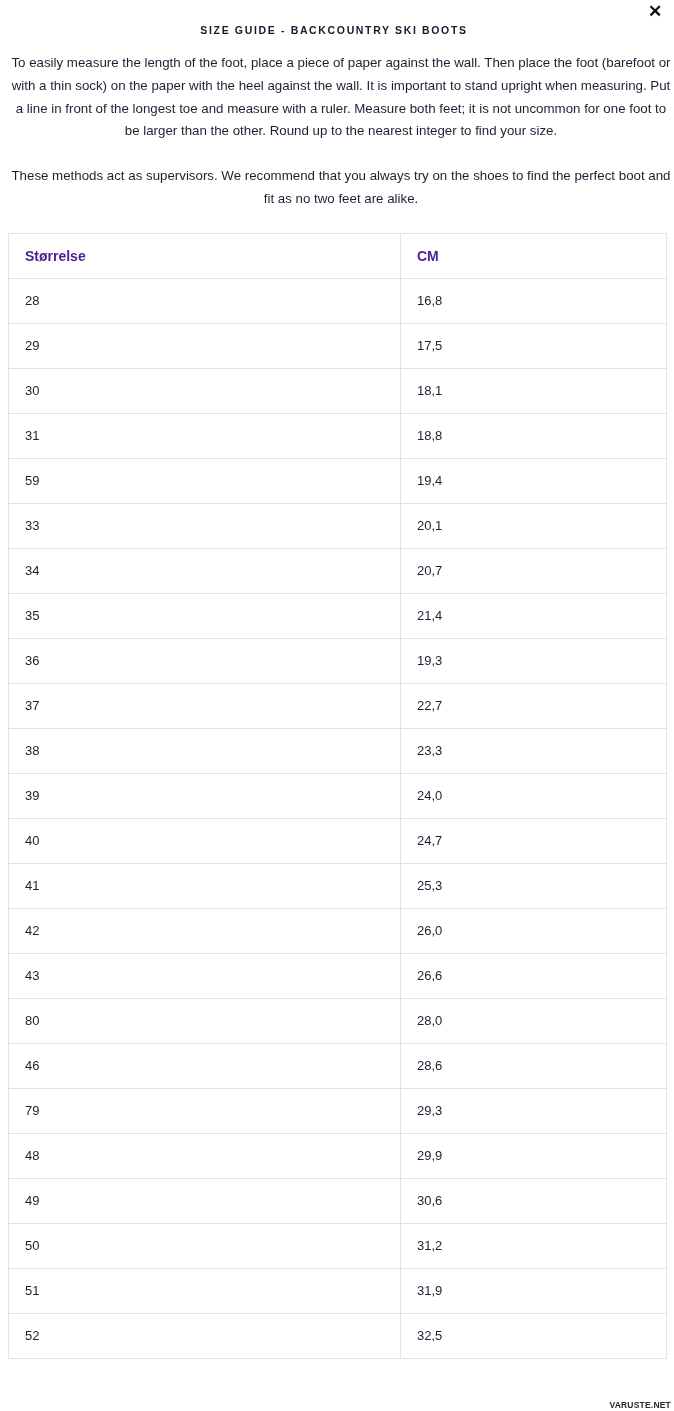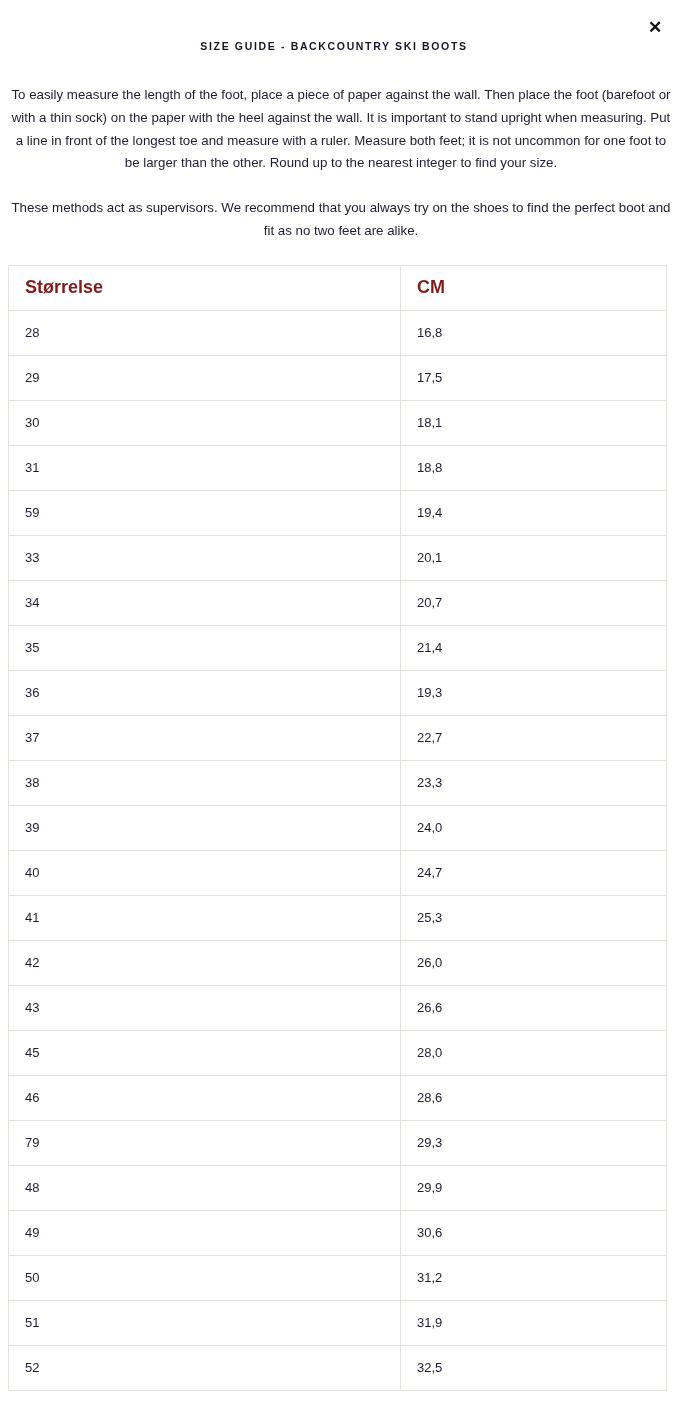--- a/index.html
+++ b/index.html
@@ -36,21 +36,21 @@
     background: transparent;
     border: none;
     padding: 0;
     color: #111118;
     font-size: 17px;
     font-weight: bold;
     line-height: 1;
   }
 
   .guide-title {
-    margin: 16px;
+    margin: 0;
     padding: 24px 6px 0 0;
     text-align: center;
     font-size: 10.5px;
     font-weight: bold;
     letter-spacing: 1.65px;
     color: #17172a;
     text-transform: uppercase;
     font-family: "Liberation Sans", "DejaVu Sans", sans-serif;
   }
 
@@ -89,22 +89,22 @@
     text-align: left;
     vertical-align: middle;
     font-size: 13px;
     color: #1f1f33;
     font-weight: normal;
     box-sizing: border-box;
   }
 
   table.size-table th {
     font-weight: bold;
-    font-size: 18px;
-    color: #7f1d1d;
+    font-size: 14px;
+    color: #4c1d95;
   }
 
   .watermark {
     position: absolute;
     right: 3px;
     bottom: 1px;
     font-size: 8.5px;
     font-weight: bold;
     letter-spacing: 0.2px;
     color: #2b2b2b;
@@ -195,21 +195,21 @@
           </tr>
           <tr>
             <td>42</td>
             <td>26,0</td>
           </tr>
           <tr>
             <td>43</td>
             <td>26,6</td>
           </tr>
           <tr>
-            <td>45</td>
+            <td>80</td>
             <td>28,0</td>
           </tr>
           <tr>
             <td>46</td>
             <td>28,6</td>
           </tr>
           <tr>
             <td>79</td>
             <td>29,3</td>
           </tr>

